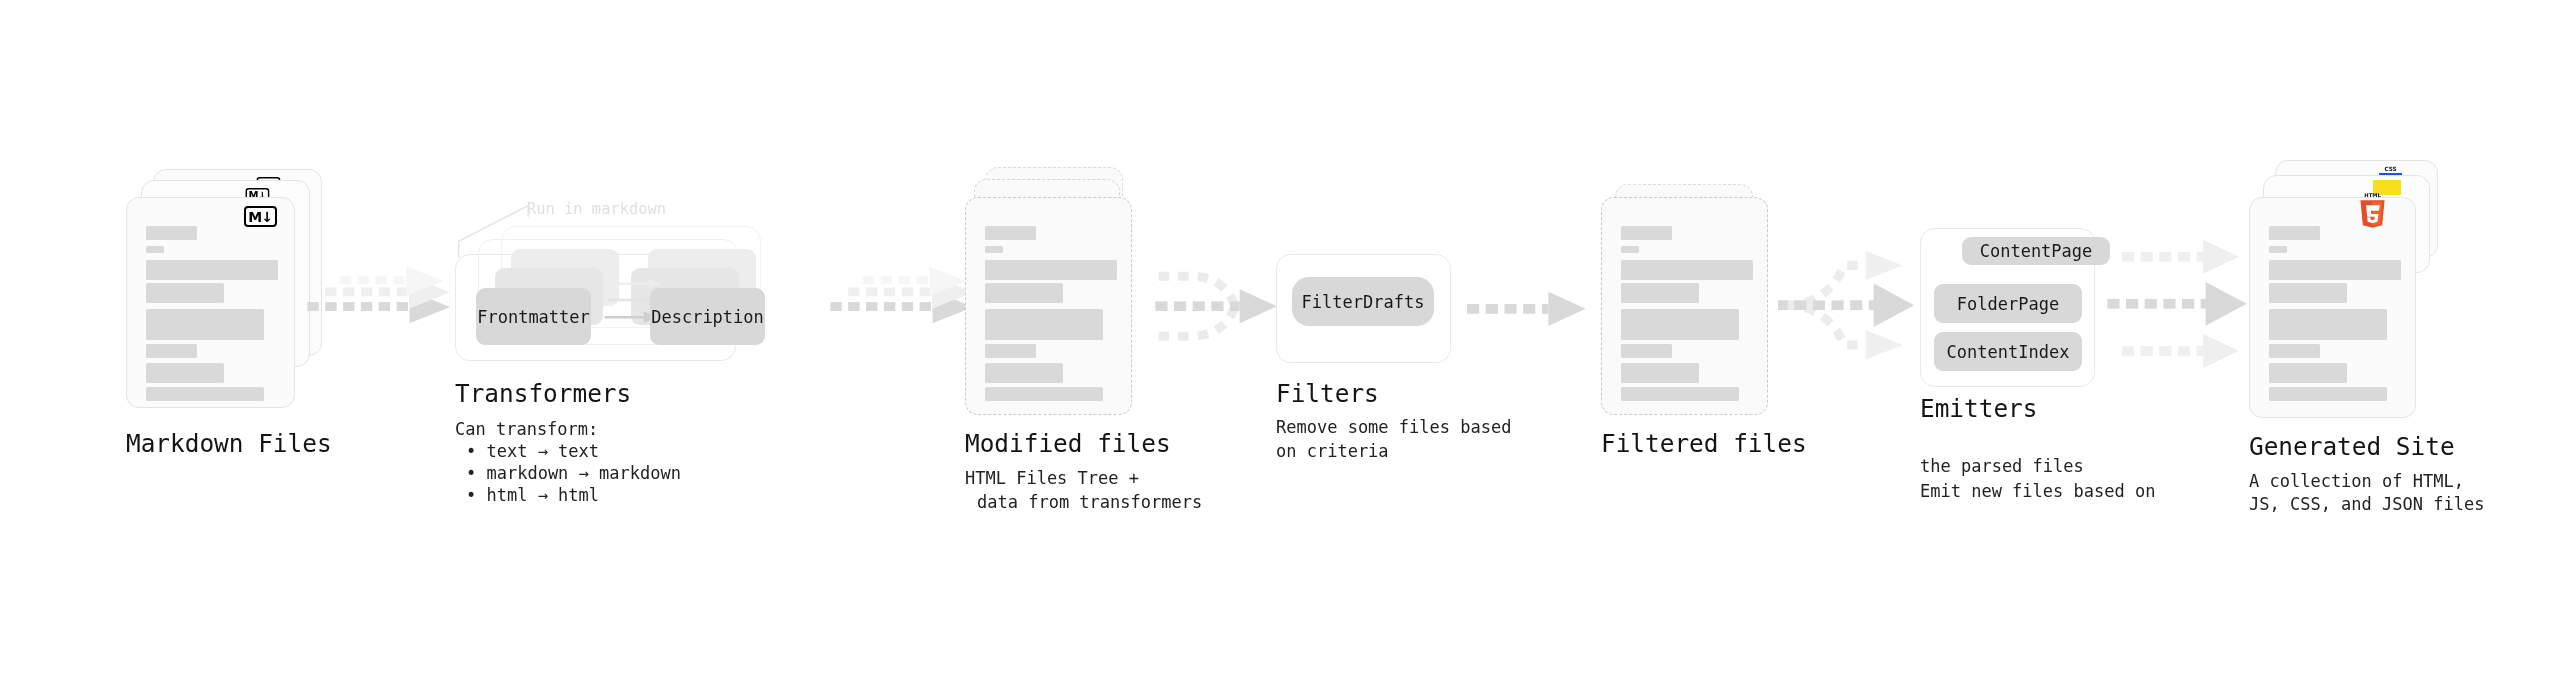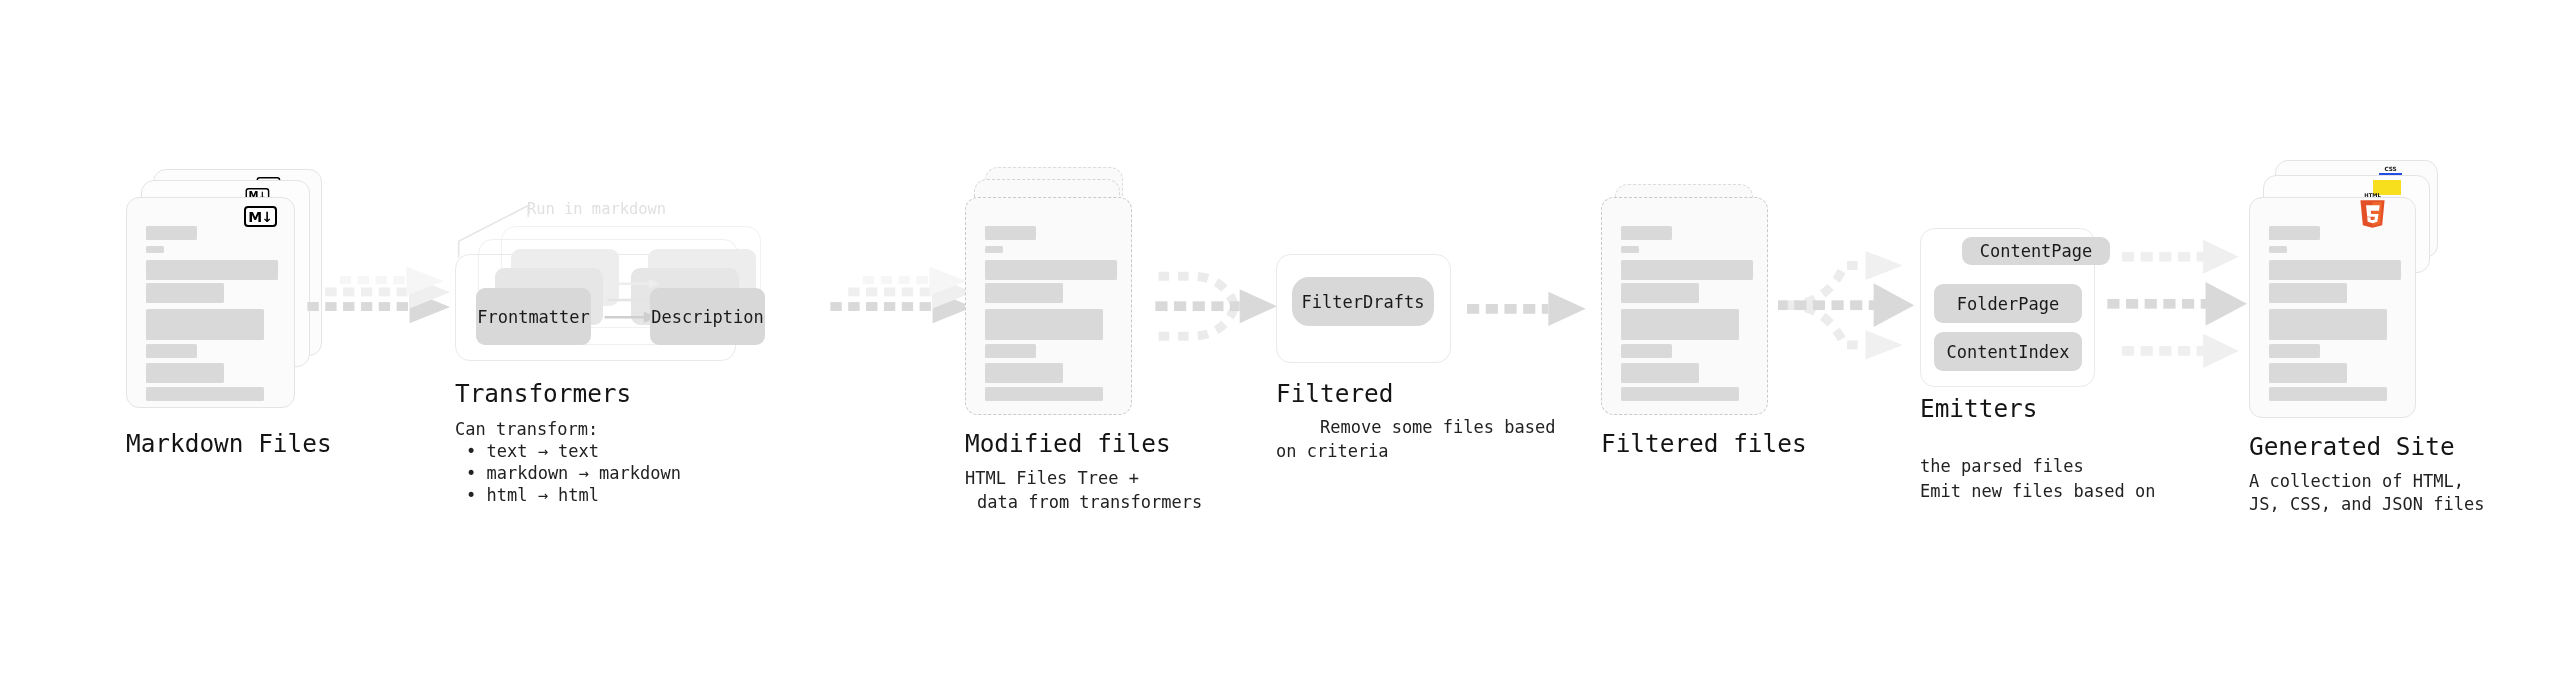--- a/index.html
+++ b/index.html
@@ -249,22 +249,22 @@
       <rect x="60" y="53" width="15" height="12"></rect>
         <rect x="83" y="53" width="15" height="12"></rect>
       <rect x="106" y="53" width="12" height="12"></rect>
       <polygon points="118,38 164,59 118,80"></polygon>
     </g>
   </svg>
 
   <div class="groupbox solid" style="left:1276px; top:254px; width:175px; height:109px; border-color:#e9e9e9;"></div>
   <div class="chip" style="left:1292px; top:277px; width:142px; height:49px;border-radius:17px;">FilterDrafts</div>
 
-  <div class="title" style="left:1276px; top:379px;">Filtered</div>
-  <div class="sub" style="left:1276px; top:416px;margin-left:44px;">Remove some files based</div>
+  <div class="title" style="left:1276px; top:379px;">Filters</div>
+  <div class="sub" style="left:1276px; top:416px;">Remove some files based</div>
   <div class="sub" style="left:1276px; top:440px;">on criteria</div>
 
   <svg class="arrowsvg" style="left:1467px; top:286px; width:122px; height:49px;" viewBox="0 0 150 60">
     <g fill="#d9d9d9">
       <rect x="0" y="22" width="15" height="12"></rect>
         <rect x="23" y="22" width="15" height="12"></rect>
       <rect x="46" y="22" width="15" height="12"></rect>
         <rect x="69" y="22" width="15" height="12"></rect>
       <rect x="92" y="22" width="8" height="12"></rect>
       <polygon points="100,7 146,28 100,49"></polygon>

